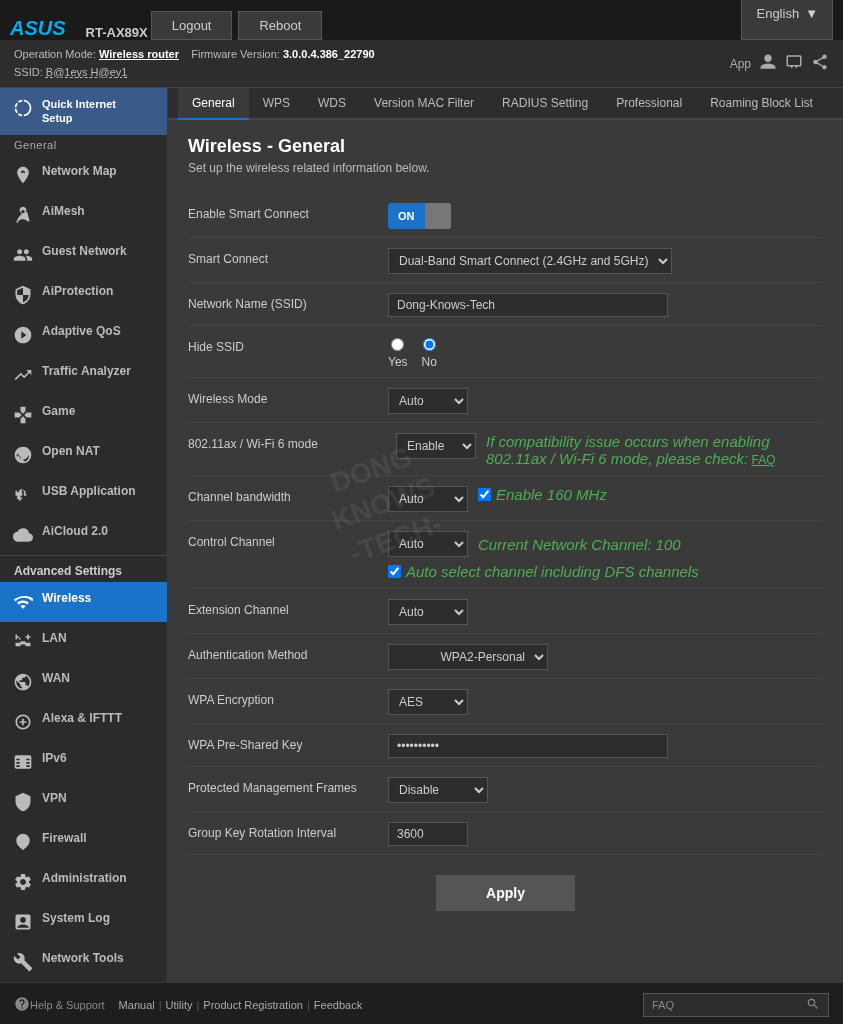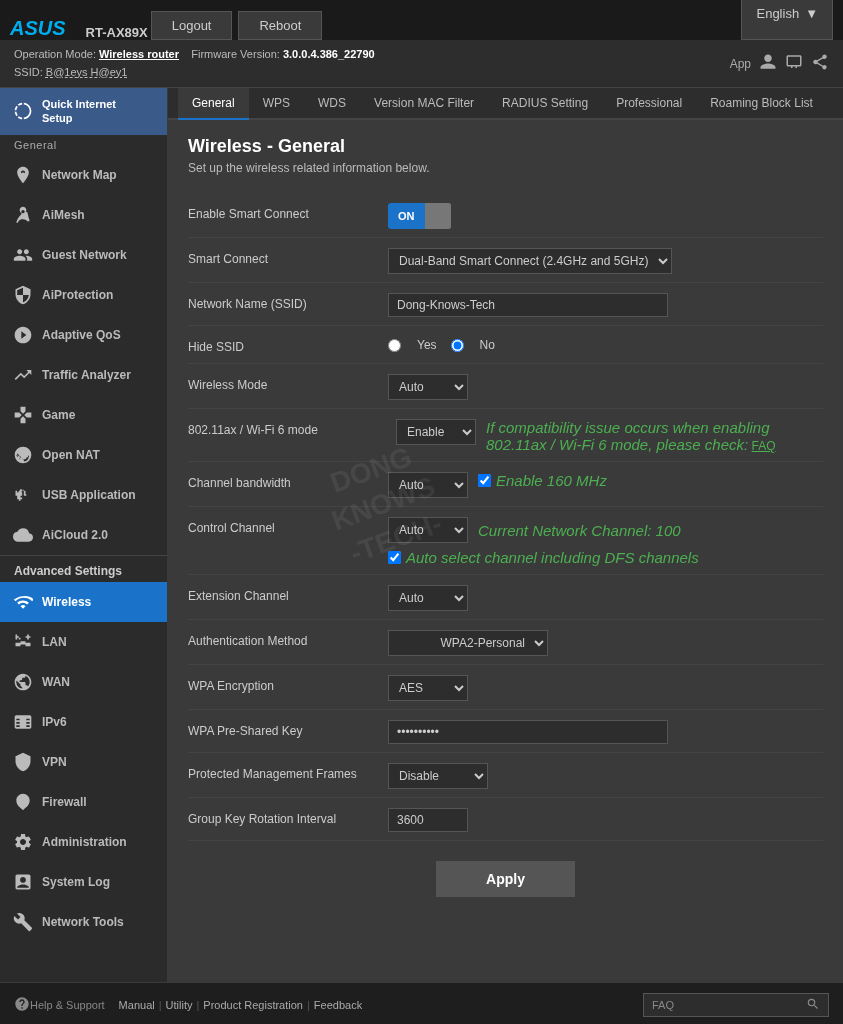--- a/index.html
+++ b/index.html
@@ -18,21 +18,21 @@
     .status-left .fw { font-weight: bold; color: #fff; }
     .status-left .ssid-val { text-decoration: underline dashed; color: #bbb; }
     .status-icons { display: flex; gap: 8px; align-items: center; color: #aaa; font-size: 12px; }
 
     
     .main-layout { display: flex; height: calc(1024px - 44px - 42px - 44px); }
 
     
     .sidebar { width: 168px; background: #2b2b2b; border-right: 1px solid #3a3a3a; overflow-y: auto; flex-shrink: 0; }
     .sidebar-section-title { color: #aaa; font-size: 11px; padding: 4px 14px; letter-spacing: 0.5px; }
-    .sidebar-item { display: flex; align-items: center; gap: 8px; padding: 9px 12px; cursor: pointer; color: #bbb; font-size: 12px; font-weight: bold; }
+    .sidebar-item { display: flex; align-items: flex-start; gap: 8px; padding: 9px 12px; cursor: pointer; color: #bbb; font-size: 12px; font-weight: bold; }
     .sidebar-item.active { background: #1a73c9; color: #fff; }
     .sidebar-item .icon { width: 22px; height: 22px; display: flex; align-items: center; justify-content: center; flex-shrink: 0; }
     .adv-section-title { color: #ccc; font-size: 12px; padding: 8px 14px 4px; font-weight: bold; border-top: 1px solid #444; }
 
     
     .content { flex: 1; background: #3a3a3a; overflow-y: auto; }
 
     
     .tab-bar { display: flex; background: #2d2d2d; border-bottom: 2px solid #444; padding: 0 10px; flex-wrap: wrap; }
     .tab { padding: 8px 14px; font-size: 12px; color: #bbb; cursor: pointer; border-bottom: 2px solid transparent; margin-bottom: -2px; }
@@ -55,21 +55,21 @@
     
     .form-select { background: #2d2d2d; color: #ccc; border: 1px solid #555; padding: 4px 6px; font-size: 12px; min-width: 80px; cursor: pointer; }
     .form-select-wide { min-width: 280px; }
 
     
     .form-input { background: #2d2d2d; color: #ccc; border: 1px solid #555; padding: 4px 8px; font-size: 12px; width: 280px; }
     .form-input-short { width: 80px; }
 
     
     .radio-group { display: flex; gap: 14px; align-items: center; padding-top: 4px; }
-    .radio-label { display: flex; align-items: center; gap: 16px; cursor: pointer; color: #ccc; }
+    .radio-label { display: flex; align-items: center; gap: 4px; cursor: pointer; color: #ccc; flex-direction: column; }
 
     
     .check-label { display: flex; align-items: center; gap: 5px; cursor: pointer; color: #ccc; }
     .check-label input { cursor: pointer; }
 
     
     .info-green { color: #4caf50; font-size: 15px; font-style: italic; }
     .info-link { color: #4caf50; text-decoration: underline; cursor: pointer; }
 
     
@@ -269,20 +269,28 @@
 
     <div class="sidebar-item">
       <span class="icon">
         <svg width="20" height="20" viewBox="0 0 24 24">
             <path d="M12 2C6.48 2 2 6.48 2 12s4.48 10 10 10 10-4.48 10-10S17.52 2 12 2zm-1 17.93c-3.95-.49-7-3.85-7-7.93 0-.62.08-1.21.21-1.79L9 15v1c0 1.1.9 2 2 2v1.93zm6.9-2.54c-.26-.81-1-1.39-1.9-1.39h-1v-3c0-.55-.45-1-1-1H8v-2h2c.55 0 1-.45 1-1V7h2c1.1 0 2-.9 2-2v-.41c2.93 1.19 5 4.06 5 7.41 0 2.08-.8 3.97-2.1 5.39z"></path>
           </svg>
       </span>
       <span>WAN</span>
     </div>
 
+    <div class="sidebar-item">
+      <span class="icon">
+        <svg width="20" height="20" viewBox="0 0 24 24">
+            <path d="M12 3C7.03 3 3 7.03 3 12s4.03 9 9 9 9-4.03 9-9-4.03-9-9-9zm0 16c-3.87 0-7-3.13-7-7s3.13-7 7-7 7 3.13 7 7-3.13 7-7 7zm1-11h-2v3H8v2h3v3h2v-3h3v-2h-3z"></path>
+          </svg>
+      </span>
+      <span>Alexa &amp; IFTTT</span>
+    </div>
 
     <div class="sidebar-item">
       <span class="icon">
         <svg width="20" height="20" viewBox="0 0 24 24">
             <path d="M20 4H4c-1.11 0-2 .89-2 2v12c0 1.11.89 2 2 2h16c1.11 0 2-.89 2-2V6c0-1.11-.89-2-2-2zM4 8h4v2H4V8zm0 4h4v2H4v-2zm0 4h4v2H4v-2zm16 2h-4v-2h4v2zm0-4h-4v-2h4v2zm0-4h-4V8h4v2z"></path>
           </svg>
       </span>
       <span>IPv6</span>
     </div>
 

